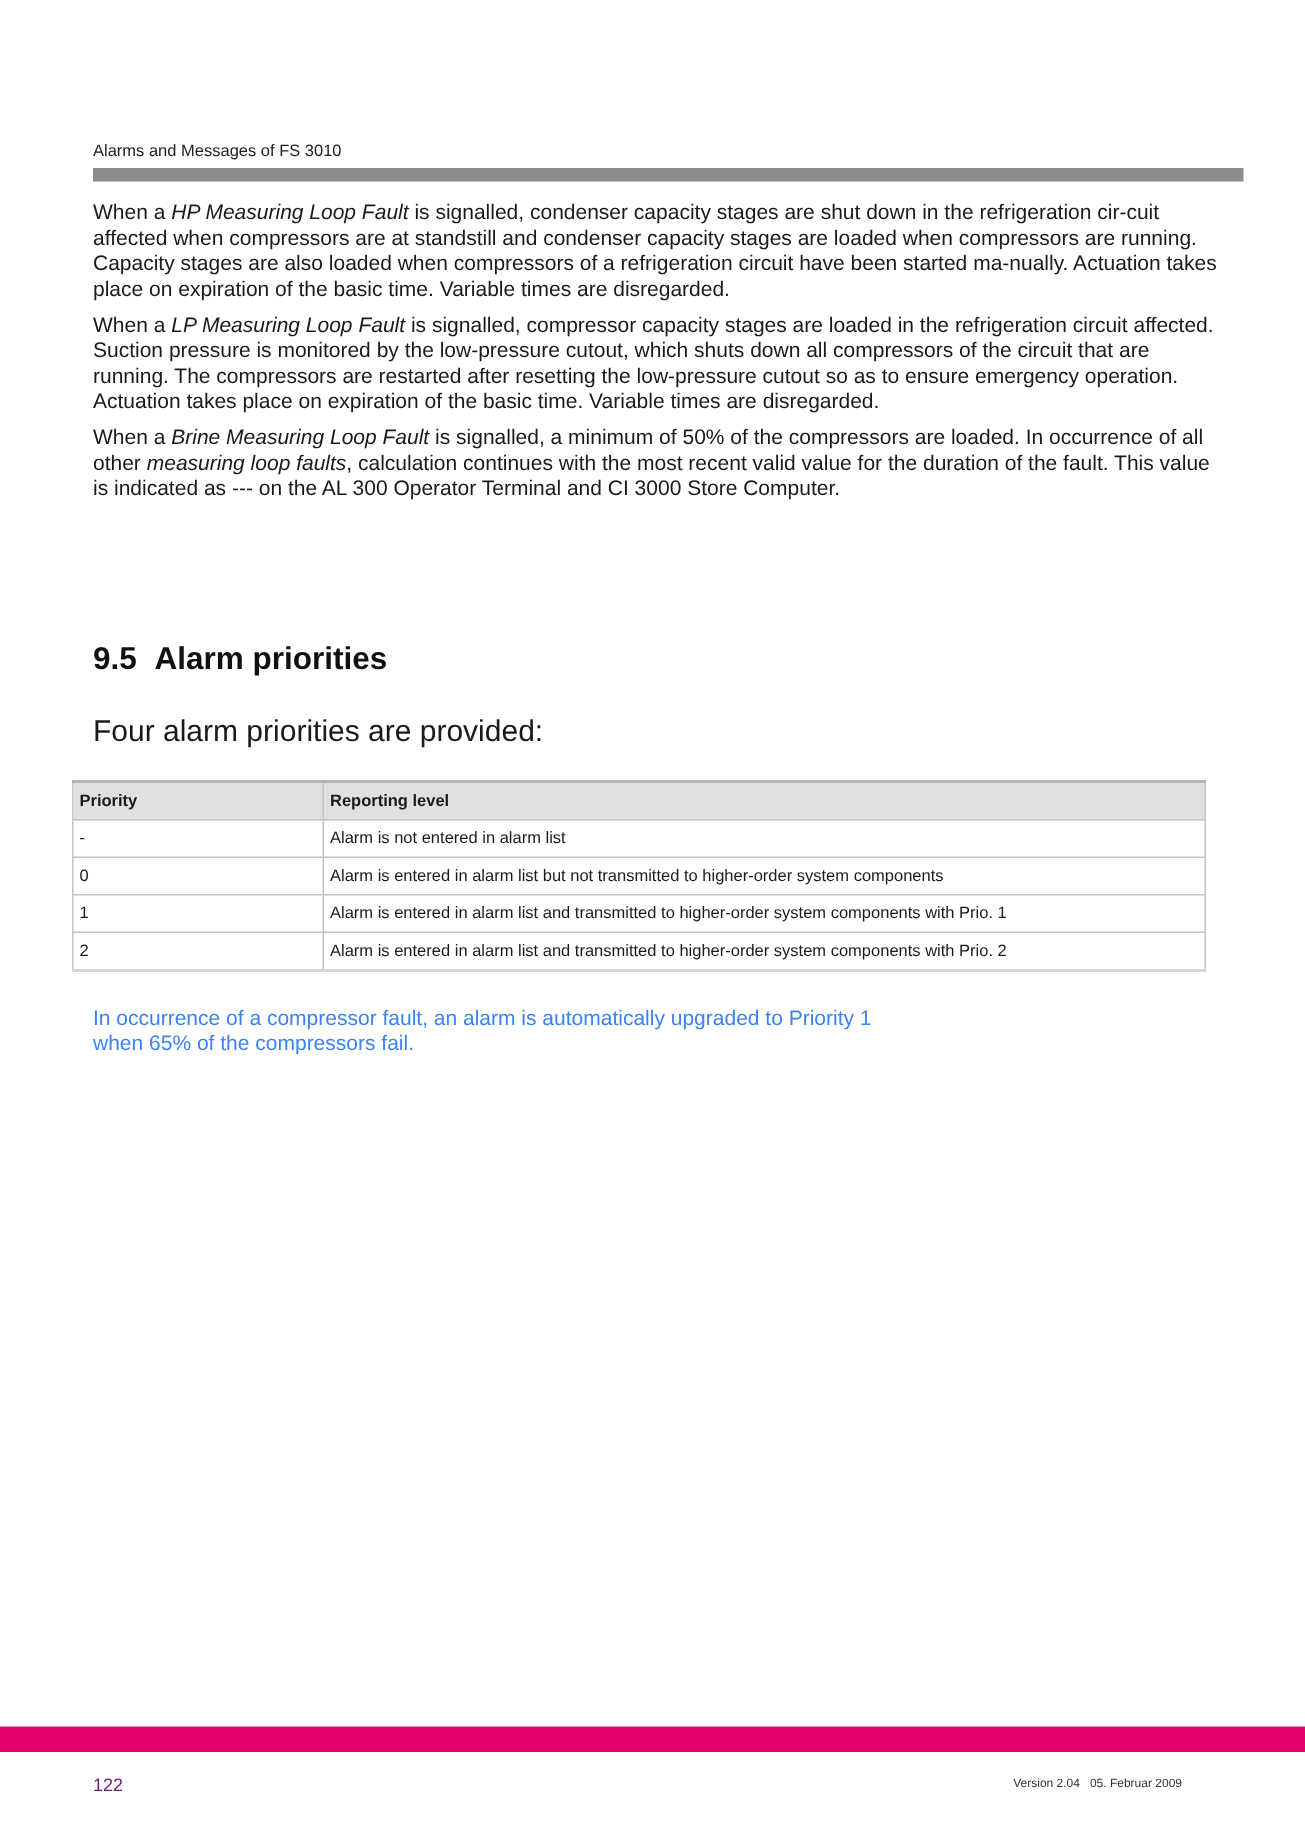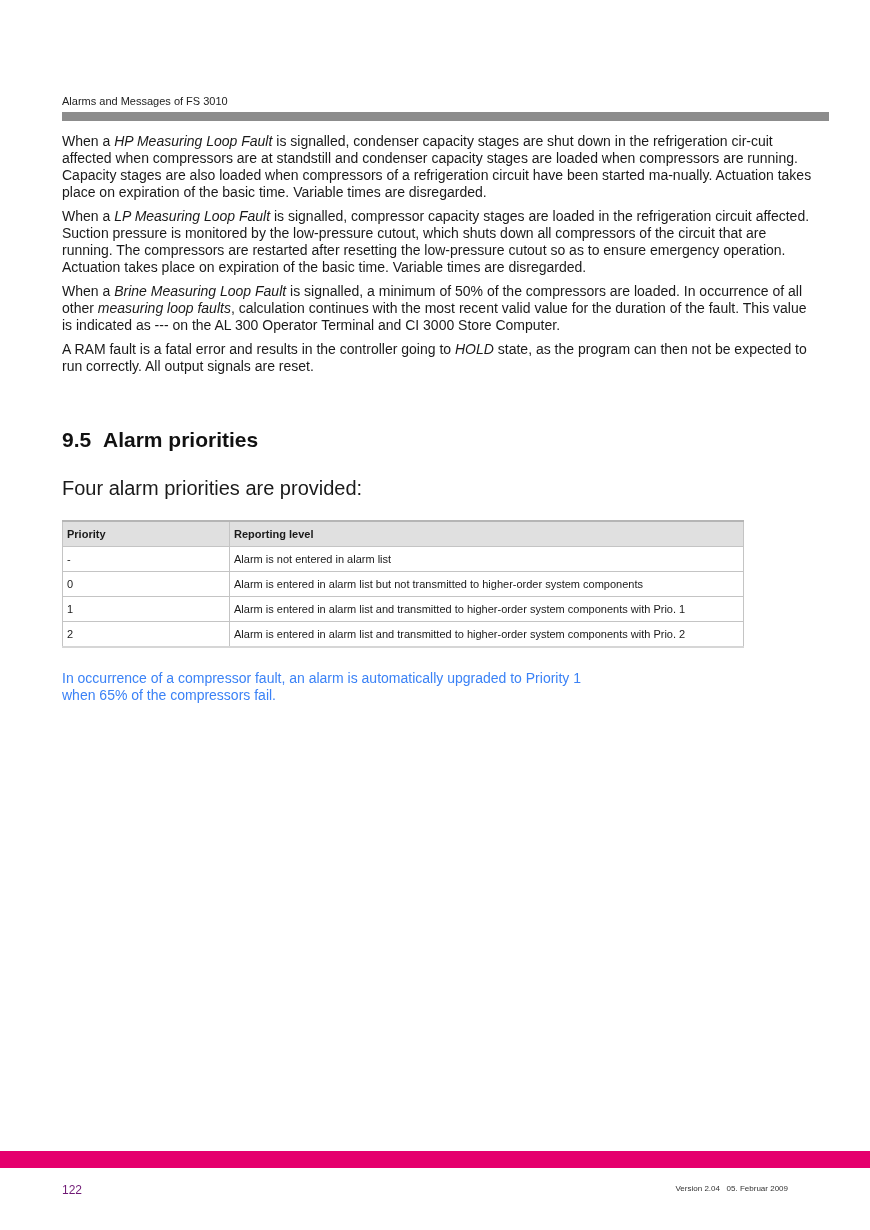--- a/index.html
+++ b/index.html
@@ -22,21 +22,21 @@
     .body-text p { margin: 0 0 7px 0; }
     .body-text em { font-style: italic; }
     .p1 { top: 133px; }
     .section-heading {
       position: absolute; left: 62px; top: 428px;
       font-size: 21px; font-weight: bold; color: #111111;
     }
     .section-heading .num { display: inline-block; width: 41px; }
     .intro { position: absolute; left: 62px; top: 477px; font-size: 20px; color: #1a1a1a; }
     table.prio {
-      position: absolute; left: 62px; top: 520px; width: 682px;
+      position: absolute; left: 48px; top: 520px; width: 756px;
       border-collapse: collapse; font-size: 11px; color: #1a1a1a;
     }
     table.prio th, table.prio td {
       border: 1px solid #c4c4c4; height: 24px; padding: 0 0 0 4px; text-align: left;
       vertical-align: middle;
     }
     table.prio th {
       background: #e0e0e0; font-weight: bold; border-top: 2px solid #b5b5b5;
     }
     table.prio th:first-child, table.prio td:first-child { width: 162px; }
@@ -57,23 +57,20 @@
 
 <div class="body-text p1">
   <p>
     <span>When a </span><em>HP Measuring Loop Fault</em><span> is signalled, condenser capacity stages are shut down in the refrigeration cir-cuit affected when compressors are at standstill and condenser capacity stages are loaded when compressors are running. Capacity stages are also loaded when compressors of a refrigeration circuit have been started ma-nually. Actuation takes place on expiration of the basic time. Variable times are disregarded.</span>
   </p>
   <p>
     <span>When a </span><em>LP Measuring Loop Fault</em><span> is signalled, compressor capacity stages are loaded in the refrigeration circuit affected. Suction pressure is monitored by the low-pressure cutout, which shuts down all compressors of the circuit that are running. The compressors are restarted after resetting the low-pressure cutout so as to ensure emergency operation. Actuation takes place on expiration of the basic time. Variable times are disregarded.</span>
   </p>
   <p>
     <span>When a </span><em>Brine Measuring Loop Fault</em><span> is signalled, a minimum of 50% of the compressors are loaded. In occurrence of all other </span><em>measuring loop faults</em><span>, calculation continues with the most recent valid value for the duration of the fault. This value is indicated as --- on the AL 300 Operator Terminal and CI 3000 Store Computer.</span>
-  </p>
-  <p>
-    <span>A RAM fault is a fatal error and results in the controller going to </span><em>HOLD</em><span> state, as the program can then not be expected to run correctly. All output signals are reset.</span>
   </p>
 </div>
 
 <h2 class="section-heading" style="margin:0">
   <span class="num">9.5</span><span>Alarm priorities</span>
 </h2>
 
 <div class="intro">Four alarm priorities are provided:</div>
 
 <table class="prio">

